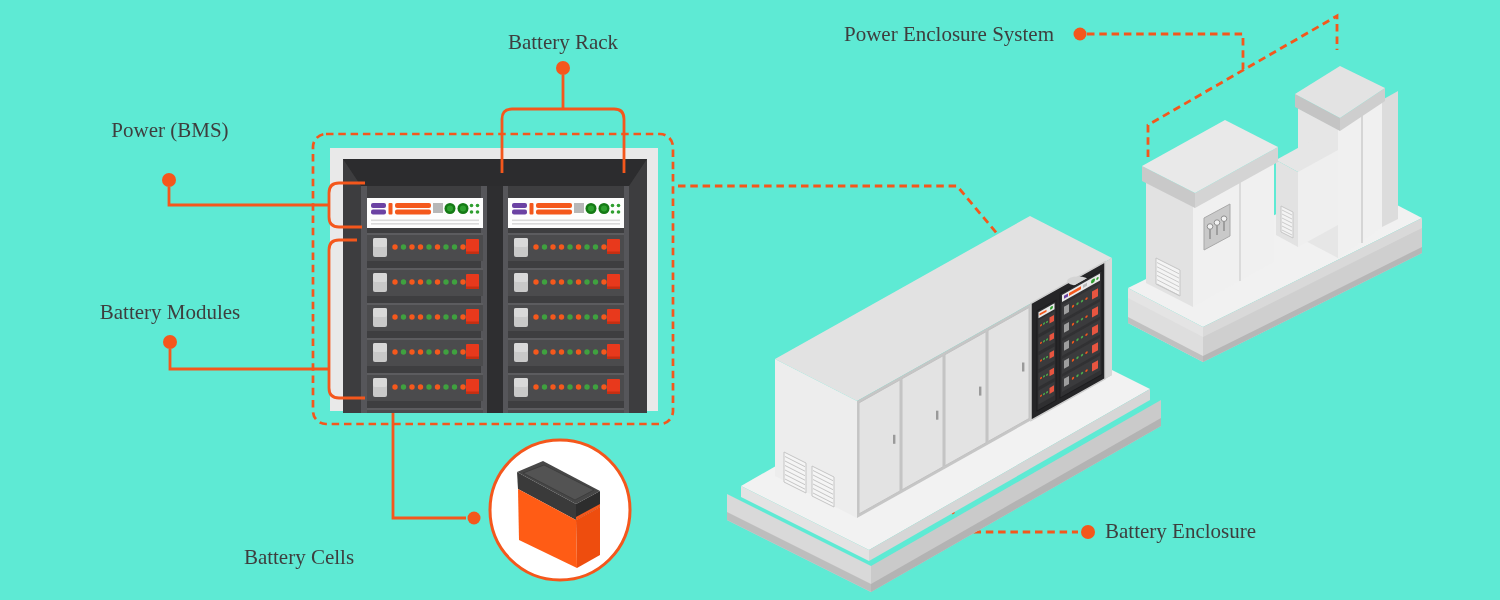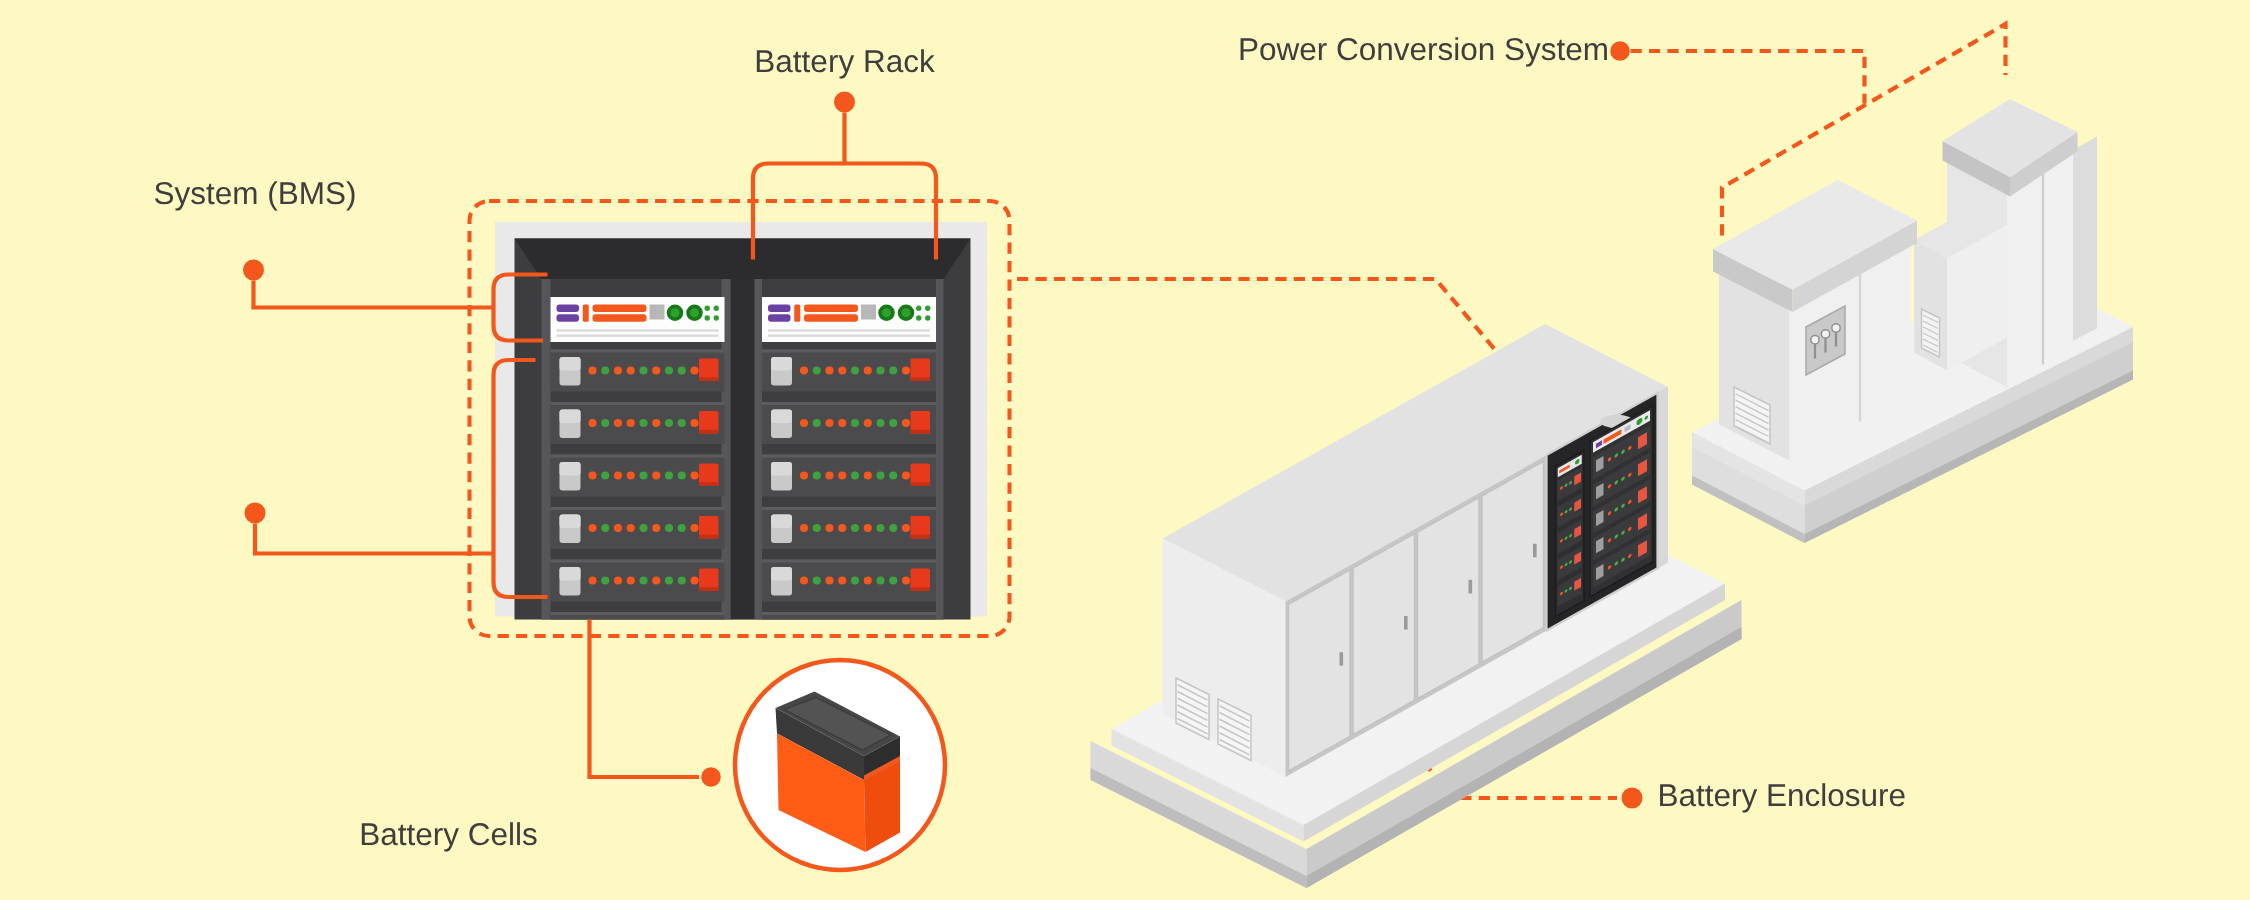--- a/index.html
+++ b/index.html
@@ -1,18 +1,18 @@
 <!DOCTYPE html>
 <html><head>
 <meta charset="utf-8">
 <style>
   html,body{margin:0;padding:0;background:#ffffff;}
   #stage{
-    position:relative;width:1500px;height:600px;background:#fef9c3;overflow:hidden;
-    font-family:Liberation Sans, sans-serif;
+    position:relative;width:1500px;height:600px;background:#5eead4;overflow:hidden;
+    font-family:Liberation Serif, serif;
   }
   #art{position:absolute;left:0;top:0;}
   .lbl{
     position:absolute;color:#3e3e3e;font-size:21px;line-height:24px;
     text-align:center;white-space:nowrap;
   }
   .lbl.left-align{text-align:left;}
 </style>
 </head>
 <body>
@@ -302,25 +302,26 @@
     </g>
 
     <polygon points="1156,258 1180,270 1180,296 1156,284" fill="#f4f4f4" stroke="#c5c5c5" stroke-width="1"></polygon>
     <path fill="none" stroke="#c5c5c5" stroke-width="0.9" d="M1157,262.5 L1179,273.8 M1157,266.8 L1179,278.1 M1157,271.1 L1179,282.4 M1157,275.4 L1179,286.7 M1157,279.7 L1179,291 M1157,284 L1179,295.3"></path>
   </g>
 </svg>
 
 <div class="lbl" style="left:463px;top:30px;width:200px;">Battery Rack</div>
 
 <div class="lbl" style="left:60px;top:118px;width:220px;">
-  <div>System (BMS)</div>
+  <div>Power (BMS)</div>
 </div>
 
+<div class="lbl" style="left:70px;top:300px;width:200px;">Battery Modules</div>
 
 <div class="lbl" style="left:199px;top:504px;width:200px;margin-top:41px;">Battery Cells</div>
 
 <div class="lbl" style="left:819px;top:22px;width:260px;">
-  <div>Power Conversion System</div>
+  <div>Power Enclosure System</div>
 </div>
 
 <div class="lbl left-align" style="left:1105px;top:519px;text-align:center;">Battery Enclosure</div>
 
 </div>
 
 </body></html>

